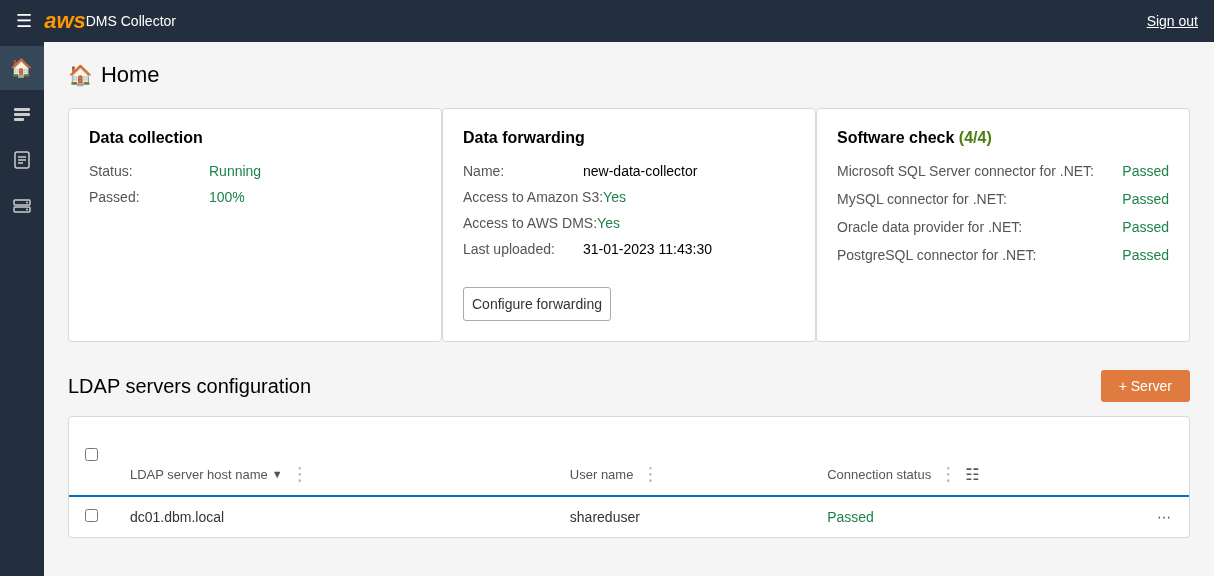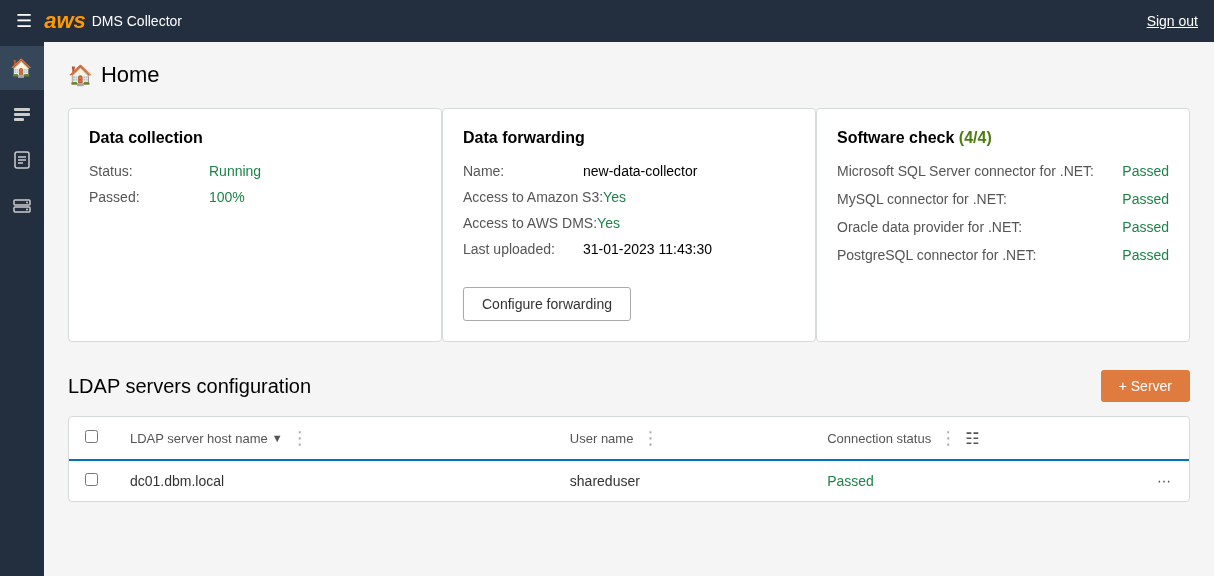--- a/index.html
+++ b/index.html
@@ -9,21 +9,21 @@
     .topnav {
       background: #232f3e;
       height: 42px;
       display: flex;
       align-items: center;
       padding: 0 16px;
       justify-content: space-between;
     }
     .topnav-left { display: flex; align-items: center; gap: 12px; }
     .topnav-menu-icon { color: #fff; font-size: 18px; cursor: pointer; }
-    .aws-logo { display: flex; align-items: center; gap: 6px; }
+    .aws-logo { display: flex; align-items: center; }
     .aws-logo-text { color: #ff9900; font-weight: bold; font-size: 22px; font-style: italic; }
     .aws-logo-subtitle { color: #fff; font-size: 14px; font-weight: 500; }
     .topnav-right a { color: #fff; text-decoration: underline; font-size: 14px; cursor: pointer; margin-top: 20px; }
 
     
     .layout { display: flex; height: calc(100vh - 42px); }
     .sidebar {
       width: 44px;
       background: #232f3e;
       display: flex;
@@ -103,21 +103,21 @@
       justify-content: space-between;
       align-items: center;
       margin-bottom: 12px;
     }
     .sw-label { color: #555; }
     .sw-status { color: #1d8348; font-weight: 500; }
 
     
     .btn-configure {
       margin-top: 20px;
-      padding: 8px 18px;
+      padding: 8px 8px;
       background: #fff;
       border: 1px solid #aaa;
       border-radius: 3px;
       cursor: pointer;
       font-size: 14px;
       color: #333;
     }
 
     
     .ldap-section-header {
@@ -157,21 +157,21 @@
     thead tr {
       border-bottom: 2px solid #0073bb;
     }
     thead th {
       padding: 10px 16px;
       text-align: left;
       font-weight: 500;
       color: #555;
       font-size: 13px;
     }
-    .th-inner { display: flex; align-items: center; gap: 4px; }
+    .th-inner { display: flex; align-items: center; gap: 4px; margin-top: 36px; }
     .sort-arrow { font-size: 11px; }
     .col-separator { color: #aaa; font-size: 18px; padding: 0 4px; }
     tbody tr { border-bottom: 1px solid #e8e8e8; }
     tbody tr:last-child { border-bottom: none; }
     tbody td { padding: 12px 16px; color: #333; font-size: 14px; }
     .td-passed { color: #1d8348; font-weight: 500; }
     .td-dots { color: #555; letter-spacing: 2px; cursor: pointer; }
     .checkbox-cell { width: 40px; }
     input[type=checkbox] { cursor: pointer; }
 

